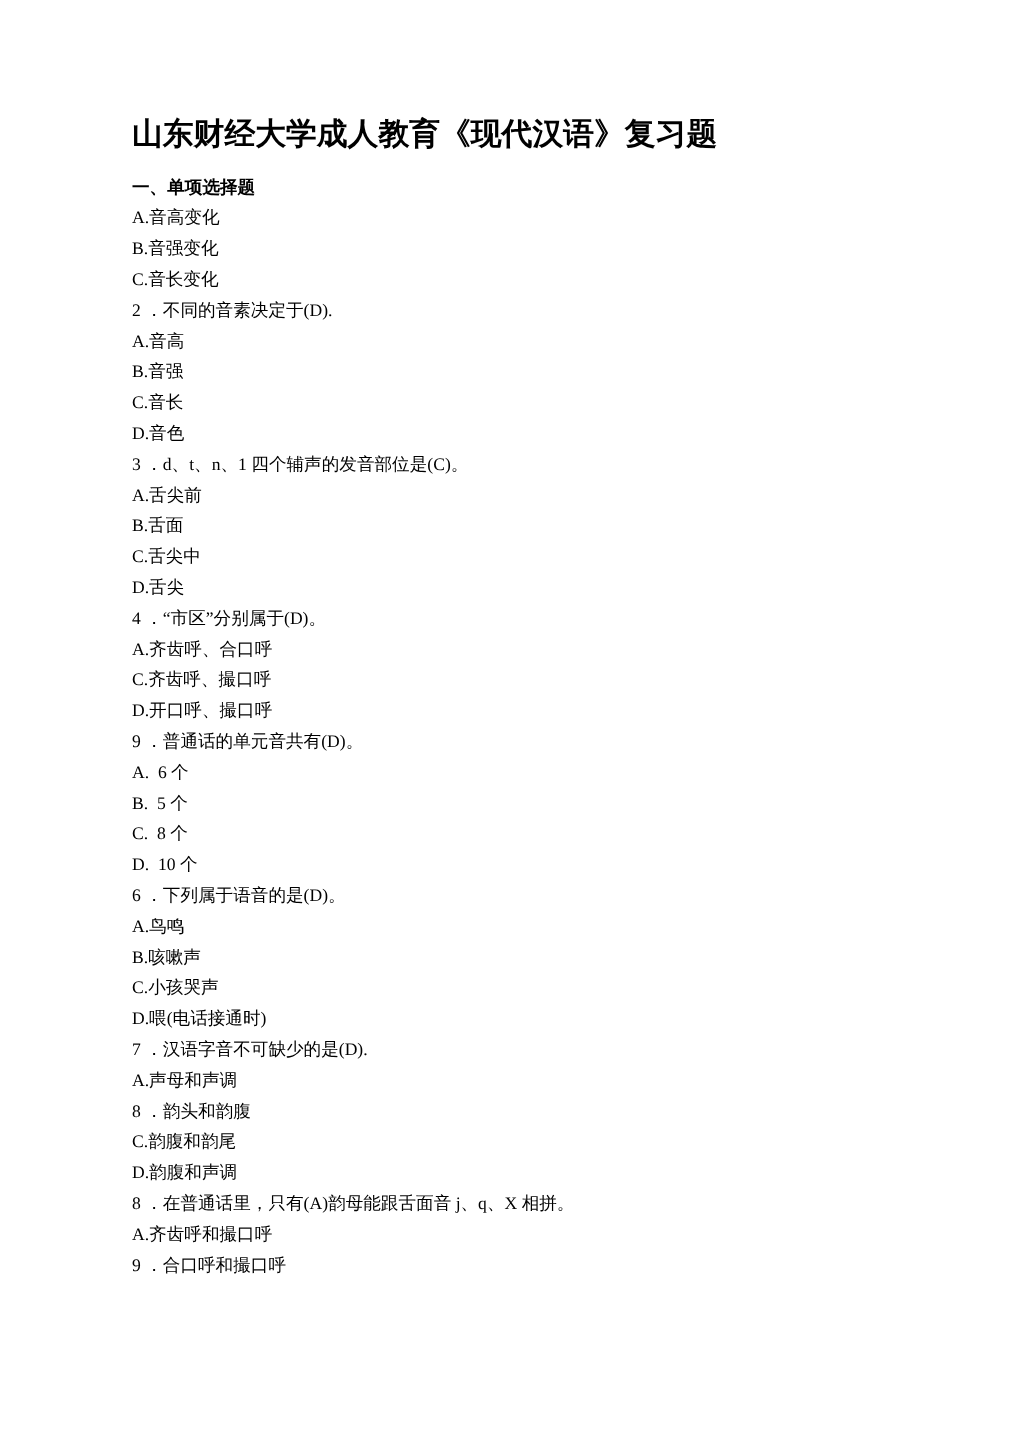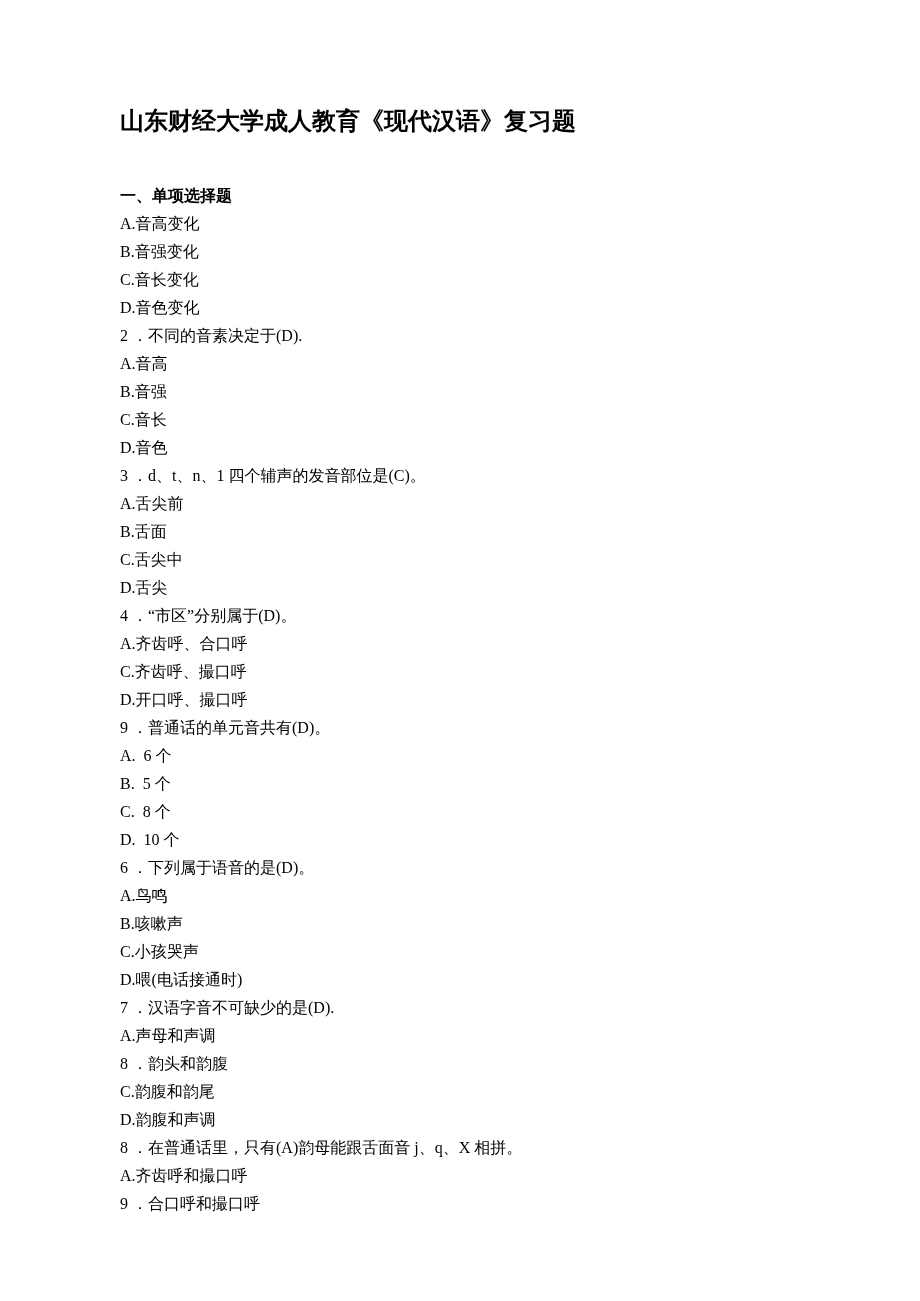--- a/index.html
+++ b/index.html
@@ -12,45 +12,44 @@
     line-height: 1.75;
   }
   .page {
     width: 920px;
     min-height: 1301px;
     padding: 100px 120px 60px 120px;
     box-sizing: border-box;
     background: #ffffff;
   }
   .title {
-    font-family: Liberation Sans, sans-serif;
-    font-size: 24px;
+    font-family: Liberation Mono, monospace;
+    font-size: 28px;
     font-weight: bold;
-    margin-bottom: 40px;
+    margin-bottom: 8px;
   }
   .section-header {
-    font-family: Liberation Serif, serif;
+    font-family: Liberation Mono, monospace;
     font-weight: bold;
     font-size: 16px;
   }
   .line {
     white-space: pre-wrap;
   }
 </style>
 </head>
 <body>
 
 <div class="page">
   <div class="title">山东财经大学成人教育《现代汉语》复习题</div>
   <div class="section-header">一、单项选择题</div>
   <div>
     <div class="line">A.音高变化</div>
     <div class="line">B.音强变化</div>
     <div class="line">C.音长变化</div>
-    <div class="line">D.音色变化</div>
     <div class="line">2 ．不同的音素决定于(D).</div>
     <div class="line">A.音高</div>
     <div class="line">B.音强</div>
     <div class="line">C.音长</div>
     <div class="line">D.音色</div>
     <div class="line">3 ．d、t、n、1 四个辅声的发音部位是(C)。</div>
     <div class="line">A.舌尖前</div>
     <div class="line">B.舌面</div>
     <div class="line">C.舌尖中</div>
     <div class="line">D.舌尖</div>

